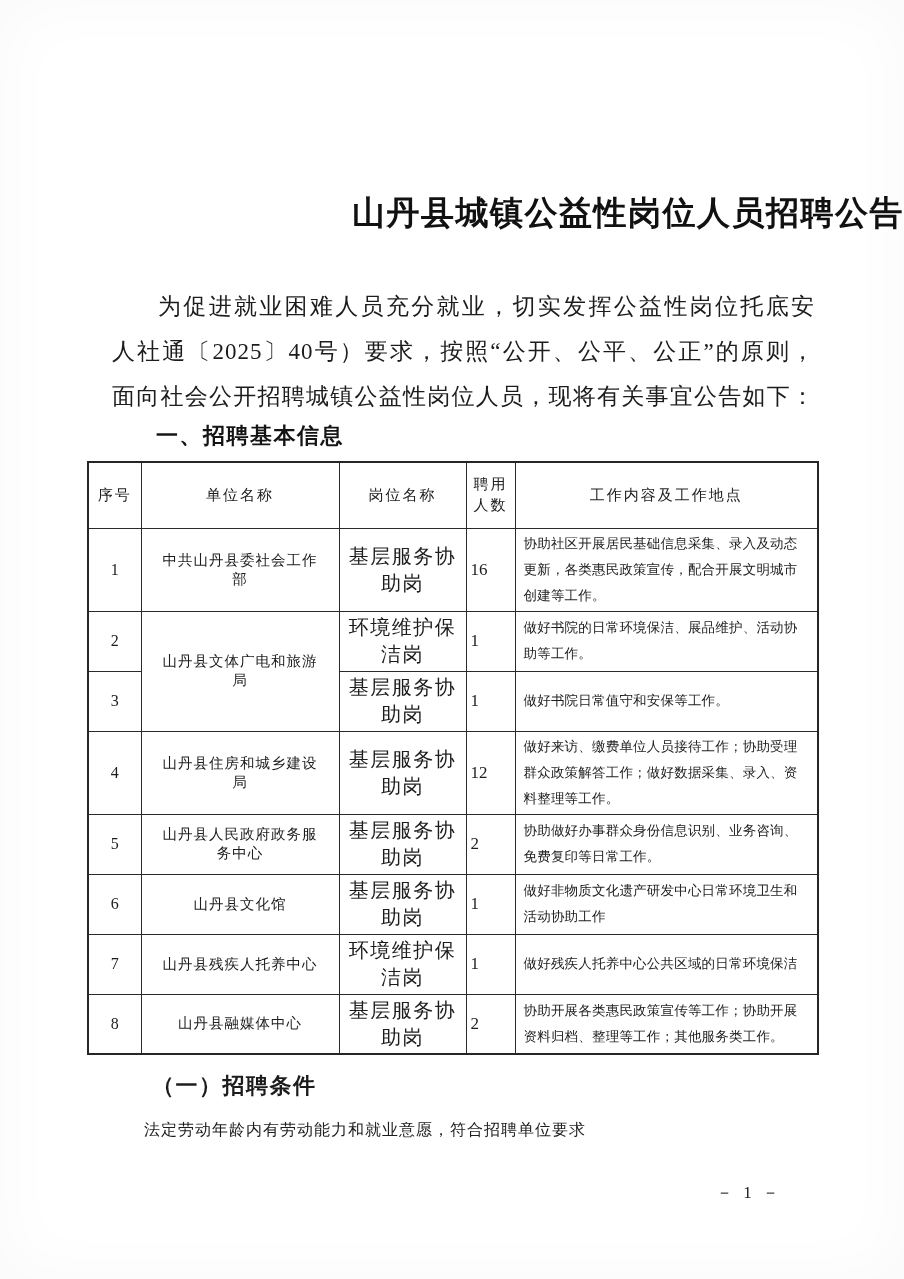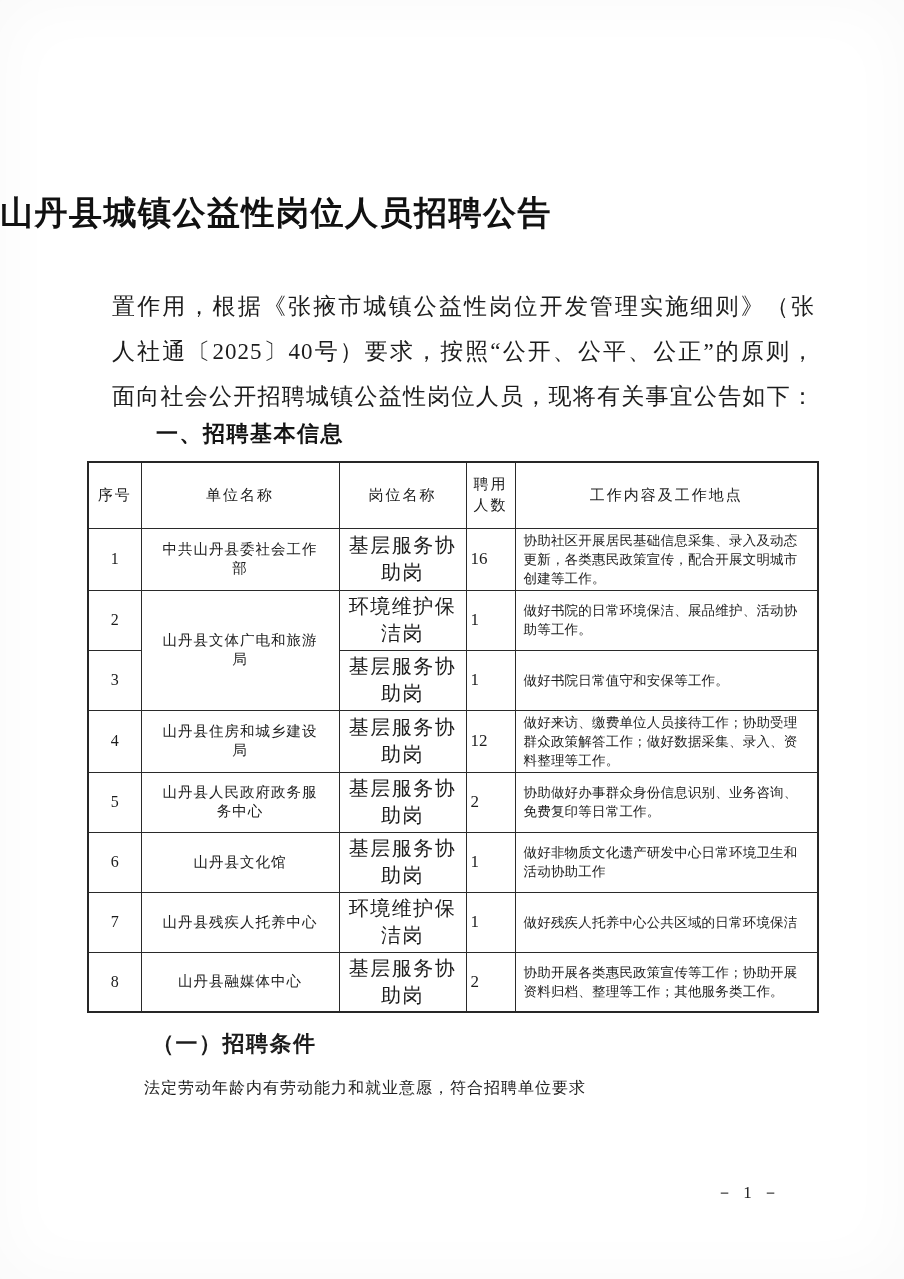--- a/index.html
+++ b/index.html
@@ -10,21 +10,21 @@
     overflow: hidden;
     font-family: "Liberation Serif", "DejaVu Serif", serif;
     color: #1c1c1c;
   }
   .page {
     position: absolute; inset: 0;
     box-shadow: inset 0 0 70px rgba(0,0,0,0.028);
   }
   .doc-title {
     margin: 190px 0 0 0;
-    text-align: left;
+    text-align: right;
     font-size: 33px;
     font-weight: 700;
     letter-spacing: 1.5px;
     line-height: 46px;
     color: #111;
   }
   .intro {
     margin: 48px 89px 0 112px; 
   }
   .intro-line {
@@ -32,21 +32,21 @@
     line-height: 45px;
     letter-spacing: 1px;
     text-align: justify;
     text-align-last: justify;
     white-space: nowrap;
     overflow: hidden;
   }
   .intro-line.first { text-indent: 2em; }
   .sec-heading {
     margin: 2px 0 0 156px;
-    font-family: Liberation Mono, monospace;
+    font-family: Liberation Sans, sans-serif;
     font-weight: 700;
     font-size: 22px;
     line-height: 30px;
     letter-spacing: 1.5px;
     color: #141414;
   }
   .rtable {
     margin: 10px 0 0 87px;
     width: 730px;
     table-layout: fixed;
@@ -68,21 +68,21 @@
     letter-spacing: 2px;
     line-height: 21px;
   }
   .cell-serial { text-align: center; font-size: 16px; }
   .cell-unit   { text-align: center; font-size: 14.5px; letter-spacing: 1px; padding: 2px 17px !important; }
   .cell-post   { text-align: center; font-size: 20px; letter-spacing: 1.5px; }
   .cell-count  { text-align: left; font-size: 17px; }
   .cell-duty {
     text-align: left;
     font-size: 13.5px;
-    line-height: 19px;
+    line-height: 26px;
     letter-spacing: 0.2px;
     padding: 2px 8px !important;
   }
   .sub-heading {
     margin: 16px 10px 0 152px;
     font-size: 22px;
     font-weight: 700;
     line-height: 30px;
     letter-spacing: 1.5px;
   }
@@ -104,21 +104,21 @@
   }
 </style>
 </head>
 <body>
 
 <div class="page">
 
   <h1 class="doc-title">山丹县城镇公益性岗位人员招聘公告</h1>
 
   <div class="intro">
-    <div class="intro-line">置作用，根据《张掖市城镇公益性岗位开发管理实施细则》（张</div>
+    <div class="intro-line first">为促进就业困难人员充分就业，切实发挥公益性岗位托底安</div>
     <div class="intro-line">人社通〔2025〕40号）要求，按照“公开、公平、公正”的原则，</div>
     <div class="intro-line">面向社会公开招聘城镇公益性岗位人员，现将有关事宜公告如下：</div>
   </div>
 
   <div class="sec-heading">一、招聘基本信息</div>
 
   <table class="rtable">
     <colgroup>
       <col style="width:53px">
       <col style="width:198px">

